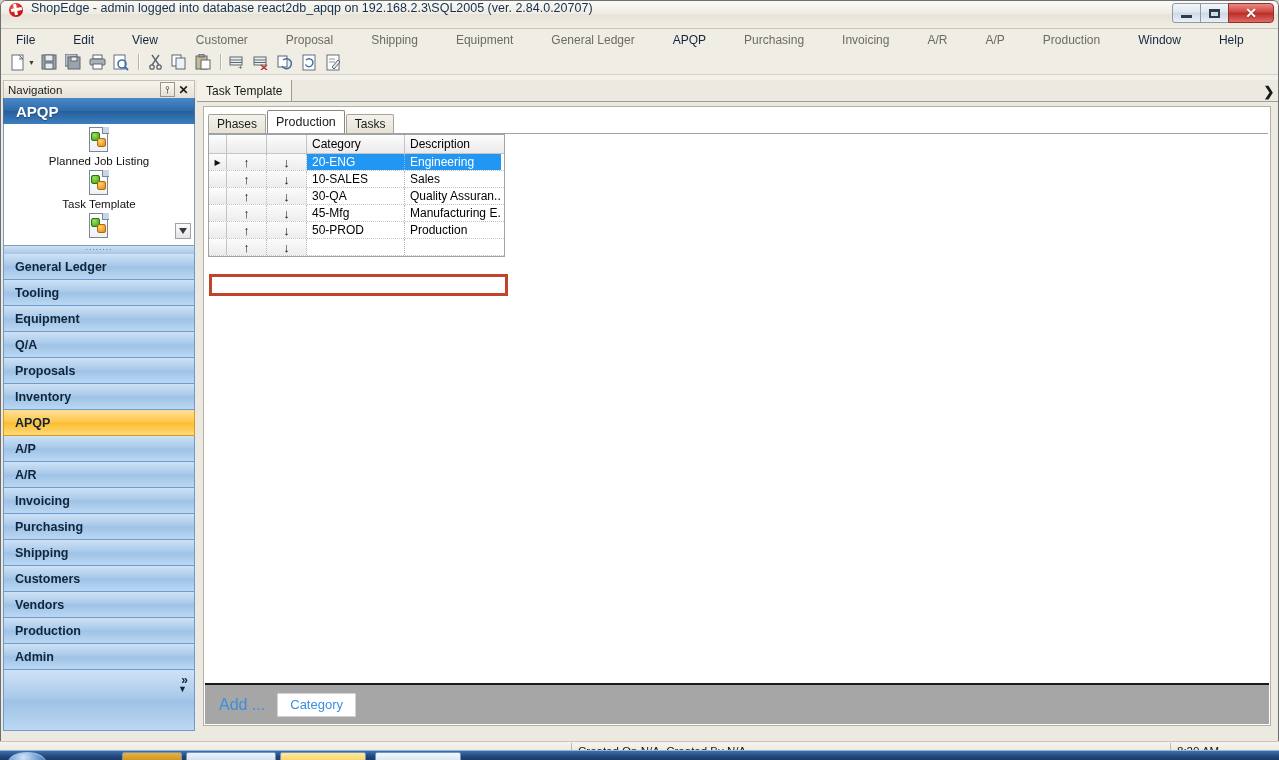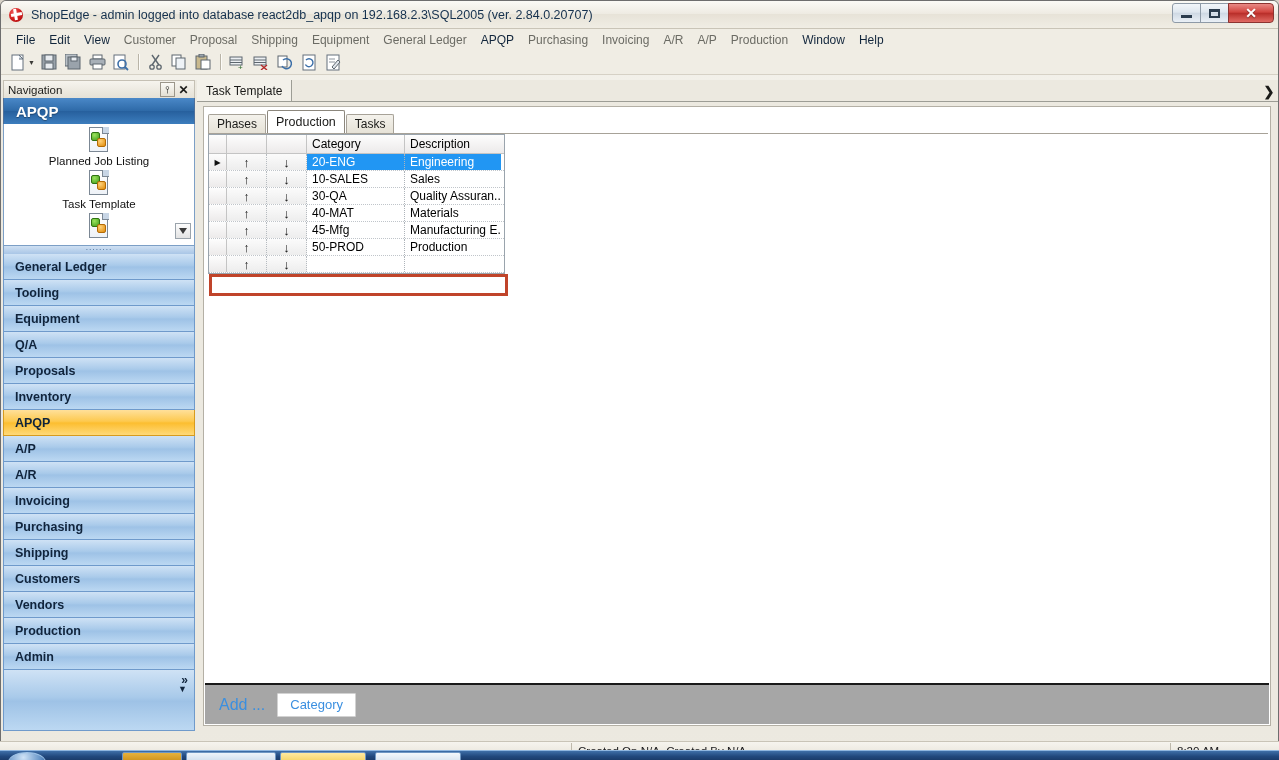--- a/index.html
+++ b/index.html
@@ -24,21 +24,20 @@
   }
 
   
   #titlebar {
     position: relative;
     height: 28px;
     background: linear-gradient(to bottom, #fbfaf6 0%, #eeebe2 48%, #e7e3d8 50%, #f0ede4 100%);
     border-bottom: 1px solid #c9c4b7;
     border-radius: 5px 5px 0 0;
     display: flex;
-    align-items: center;
     padding-left: 6px;
   }
   #app-icon {
     width: 18px; height: 18px;
     flex: 0 0 18px;
     position: relative;
     margin-right: 6px;
   }
   #app-icon .ball {
     position: absolute; left: 2px; top: 2px;
@@ -92,20 +91,21 @@
   }
 
   
   #menubar {
     height: 21px;
     background: #f0ede4;
     display: flex;
     align-items: center;
     padding-left: 8px;
     font-size: 12px;
+    gap: 24px;
   }
   .menu-item {
     padding: 2px 7px;
     color: #6b6b64;
     white-space: nowrap;
   }
   .menu-item.strong { color: #12263c; }
 
   
   #toolbar {
@@ -673,27 +673,20 @@
           </div>
 
           <div class="grid-row data">
             <div class="gc gc-ptr"></div>
             <div class="gc gc-up arrow-up"></div>
             <div class="gc gc-dn arrow-dn"></div>
             <div class="gc gc-cat">30-QA</div>
             <div class="gc gc-desc">Quality Assuran...</div>
           </div>
 
-          <div class="grid-row data">
-            <div class="gc gc-ptr"></div>
-            <div class="gc gc-up arrow-up"></div>
-            <div class="gc gc-dn arrow-dn"></div>
-            <div class="gc gc-cat">40-MAT</div>
-            <div class="gc gc-desc">Materials</div>
-          </div>
 
           <div class="grid-row data">
             <div class="gc gc-ptr"></div>
             <div class="gc gc-up arrow-up"></div>
             <div class="gc gc-dn arrow-dn"></div>
             <div class="gc gc-cat">45-Mfg</div>
             <div class="gc gc-desc">Manufacturing  E...</div>
           </div>
 
           <div class="grid-row data">

